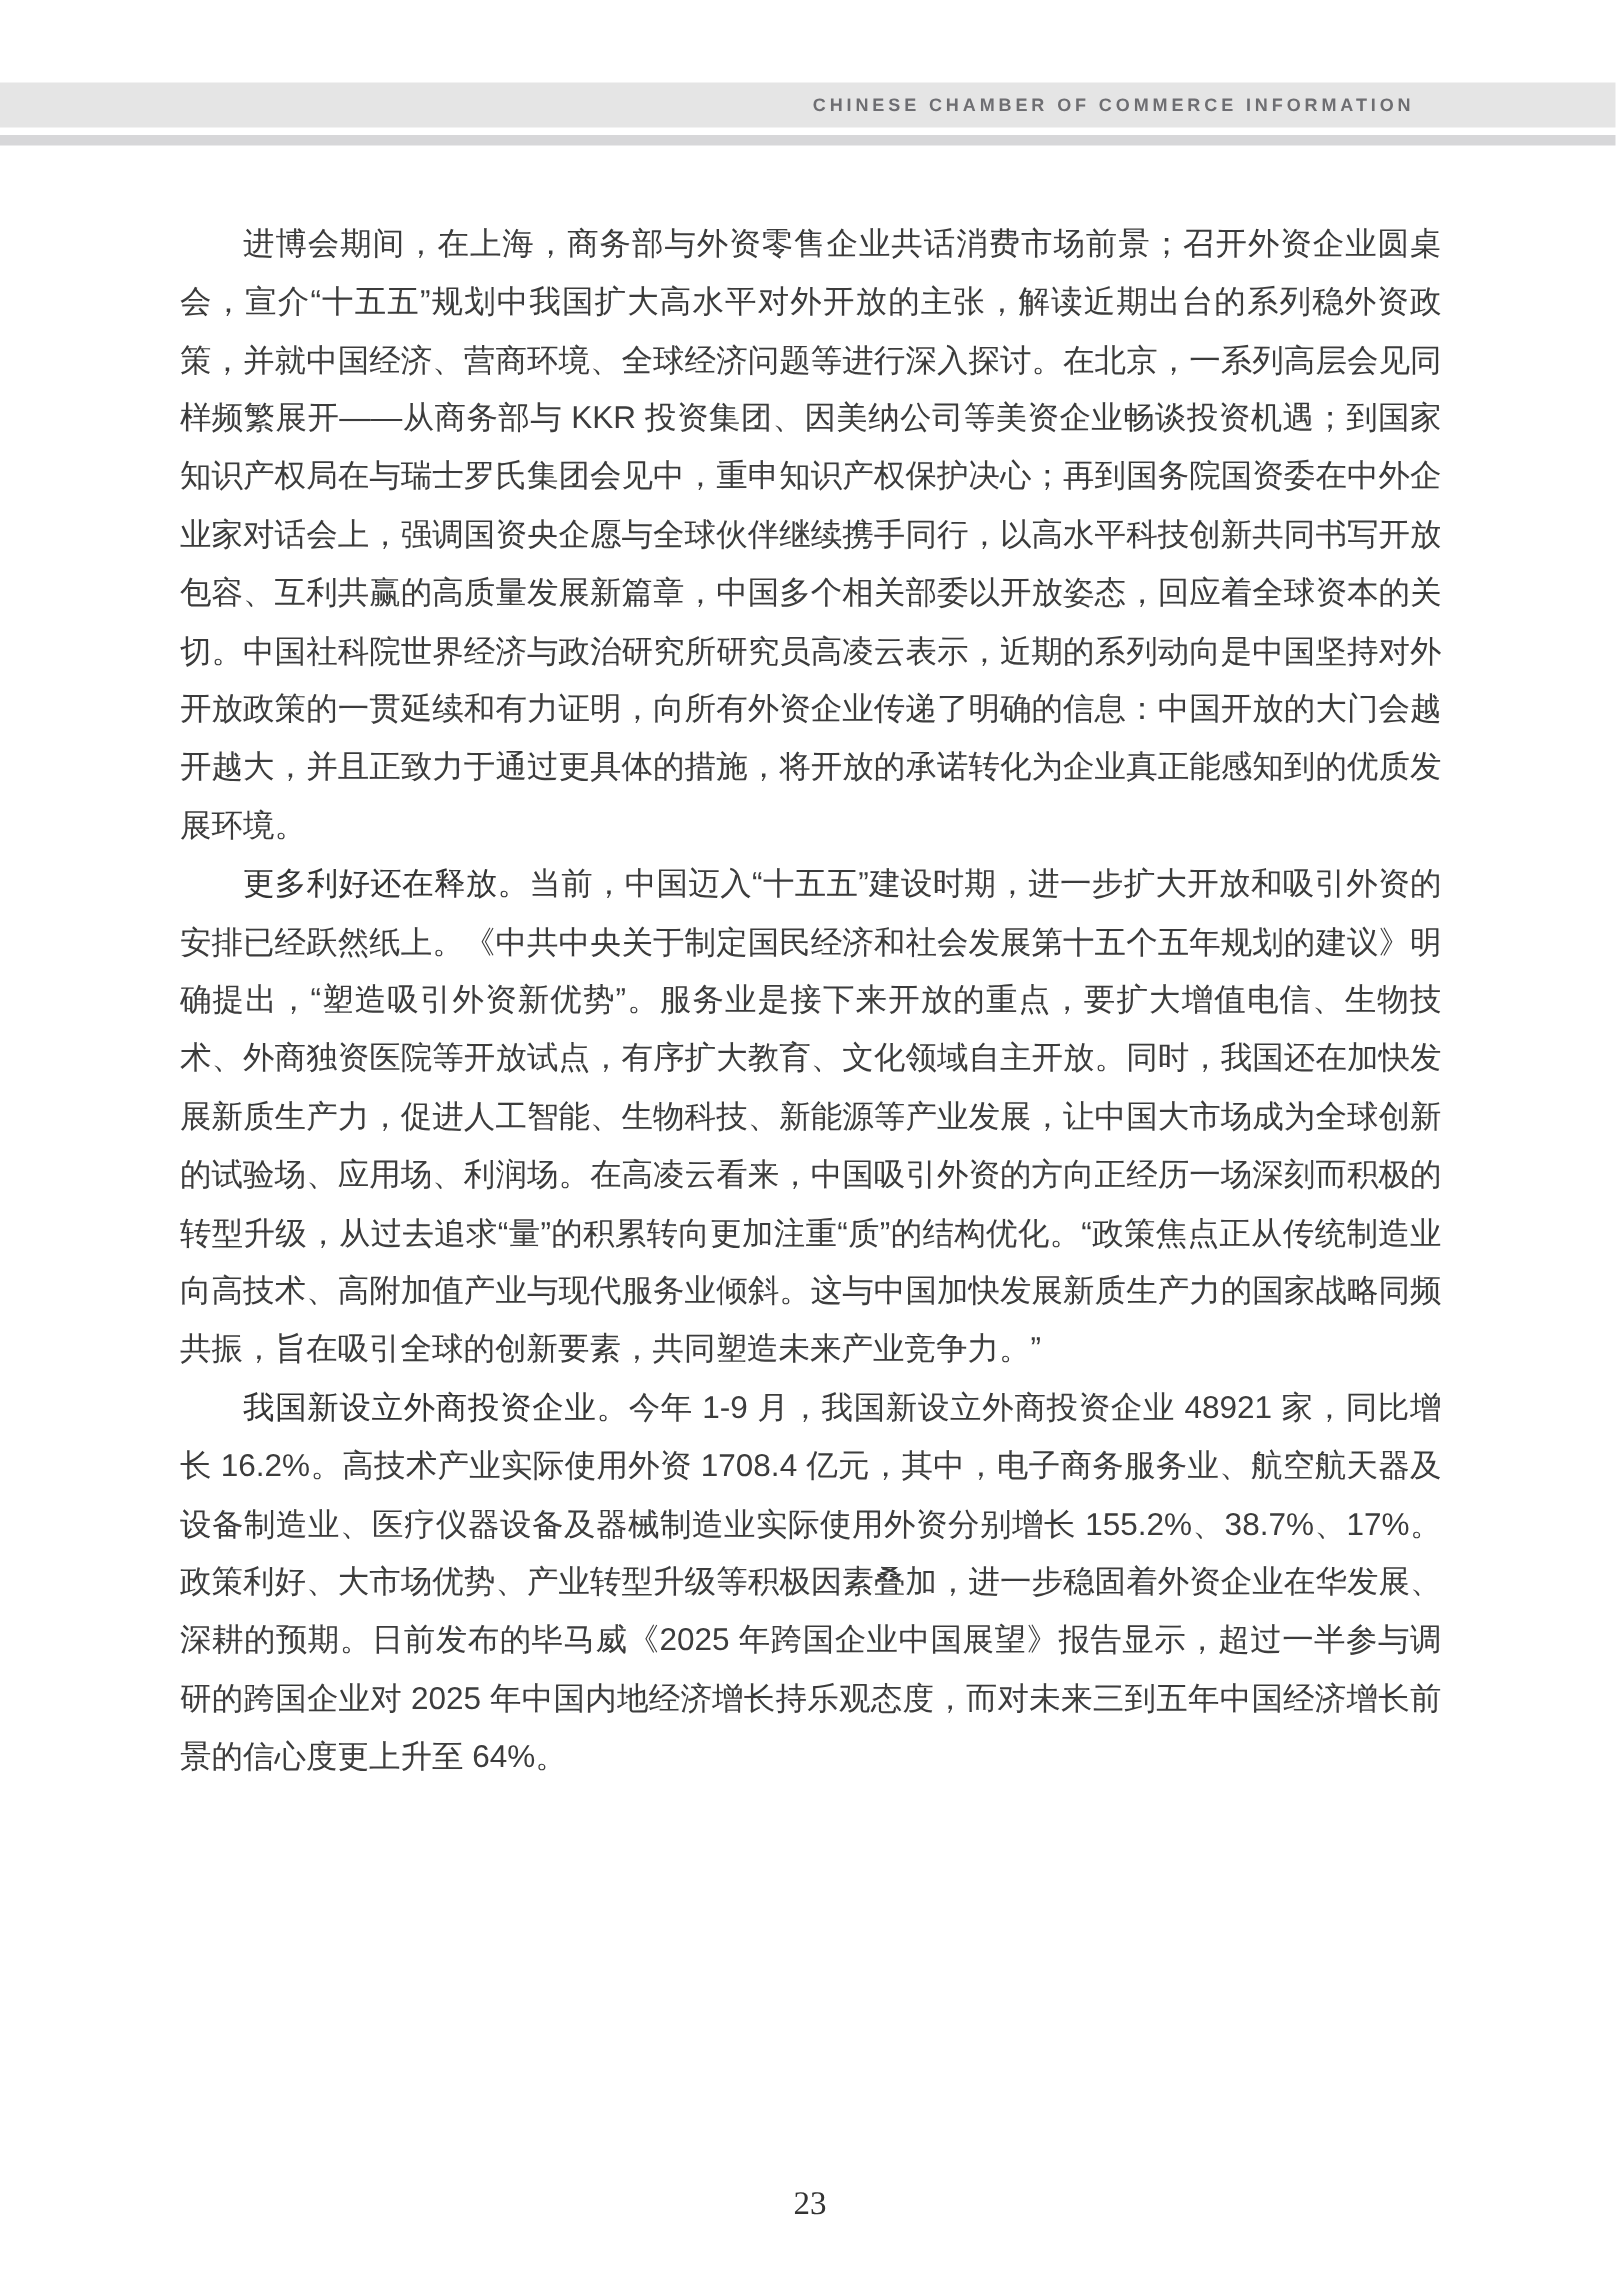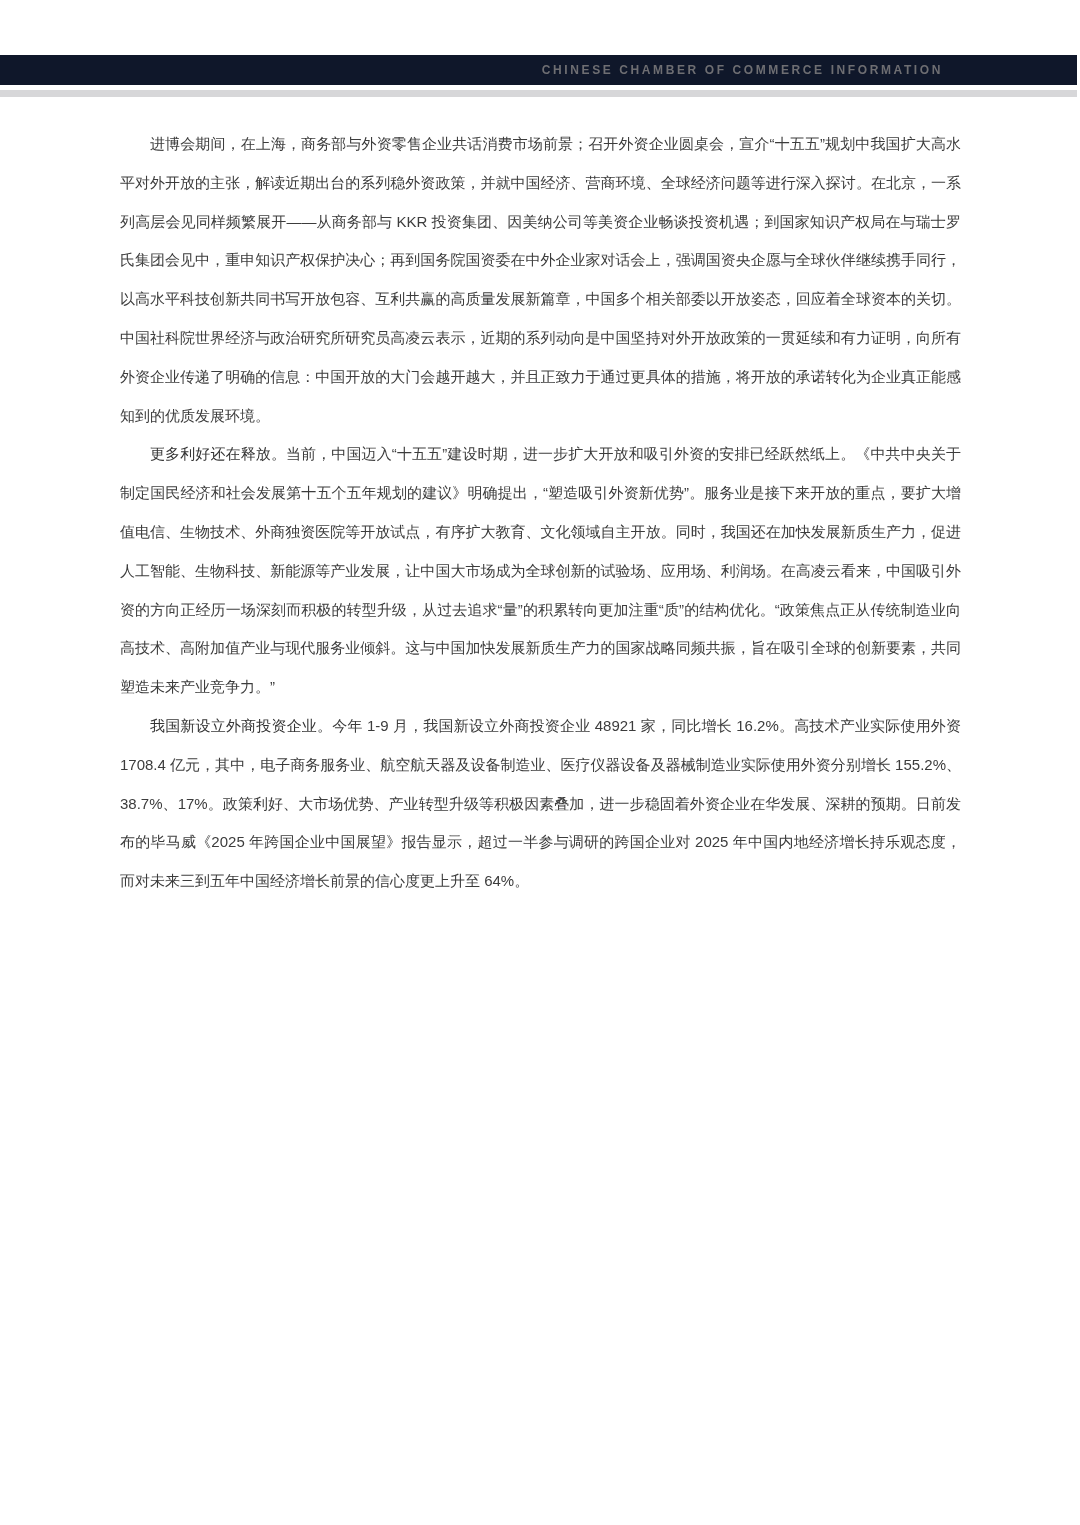--- a/index.html
+++ b/index.html
@@ -16,21 +16,21 @@
     inset: 0;
     background: #ffffff;
   }
   
   .header-bar-main {
     position: absolute;
     top: 55px;
     left: 0;
     width: 1077px;
     height: 30px;
-    background: #0f172a;
+    background: #e5e5e5;
     display: flex;
     align-items: center;
     justify-content: flex-end;
     padding-right: 134px;
     box-sizing: border-box;
   }
   .banner-text {
     font-size: 12px;
     font-weight: bold;
     letter-spacing: 2.6px;
@@ -41,24 +41,24 @@
     position: absolute;
     top: 90px;
     left: 0;
     width: 1077px;
     height: 7px;
     background: #d7d7d9;
   }
   
   .article {
     position: absolute;
-    top: 125px;
+    top: 144px;
     left: 120px;
     width: 841px;
-    font-size: 15px;
+    font-size: 21px;
     line-height: 38.8px;
     color: #3c3c3c;
     text-align: justify;
     text-justify: inter-character;
   }
   .article p {
     margin: 0;
     padding: 0;
     text-indent: 2em;
   }
@@ -91,14 +91,15 @@
     <span class="banner-text">CHINESE CHAMBER OF COMMERCE INFORMATION</span>
   </div>
   <div class="header-bar-thin"></div>
 
   <div class="article">
       <p>进博会期间，在上海，商务部与外资零售企业共话消费市场前景；召开外资企业圆桌会，宣介“十五五”规划中我国扩大高水平对外开放的主张，解读近期出台的系列稳外资政策，并就中国经济、营商环境、全球经济问题等进行深入探讨。在北京，一系列高层会见同样频繁展开——从商务部与 KKR 投资集团、因美纳公司等美资企业畅谈投资机遇；到国家知识产权局在与瑞士罗氏集团会见中，重申知识产权保护决心；再到国务院国资委在中外企业家对话会上，强调国资央企愿与全球伙伴继续携手同行，以高水平科技创新共同书写开放包容、互利共赢的高质量发展新篇章，中国多个相关部委以开放姿态，回应着全球资本的关切。中国社科院世界经济与政治研究所研究员高凌云表示，近期的系列动向是中国坚持对外开放政策的一贯延续和有力证明，向所有外资企业传递了明确的信息：中国开放的大门会越开越大，并且正致力于通过更具体的措施，将开放的承诺转化为企业真正能感知到的优质发展环境。</p>
       <p><strong>更多利好还在释放。</strong>当前，中国迈入“十五五”建设时期，进一步扩大开放和吸引外资的安排已经跃然纸上。《中共中央关于制定国民经济和社会发展第十五个五年规划的建议》明确提出，“塑造吸引外资新优势”。服务业是接下来开放的重点，要扩大增值电信、生物技术、外商独资医院等开放试点，有序扩大教育、文化领域自主开放。同时，我国还在加快发展新质生产力，促进人工智能、生物科技、新能源等产业发展，让中国大市场成为全球创新的试验场、应用场、利润场。在高凌云看来，中国吸引外资的方向正经历一场深刻而积极的转型升级，从过去追求“量”的积累转向更加注重“质”的结构优化。“政策焦点正从传统制造业向高技术、高附加值产业与现代服务业倾斜。这与中国加快发展新质生产力的国家战略同频共振，旨在吸引全球的创新要素，共同塑造未来产业竞争力。”</p>
       <p><strong>我国新设立外商投资企业。</strong>今年 1-9 月，我国新设立外商投资企业 48921 家，同比增长 16.2%。高技术产业实际使用外资 1708.4 亿元，其中，电子商务服务业、航空航天器及设备制造业、医疗仪器设备及器械制造业实际使用外资分别增长 155.2%、38.7%、17%。政策利好、大市场优势、产业转型升级等积极因素叠加，进一步稳固着外资企业在华发展、深耕的预期。日前发布的毕马威《2025 年跨国企业中国展望》报告显示，超过一半参与调研的跨国企业对 2025 年中国内地经济增长持乐观态度，而对未来三到五年中国经济增长前景的信心度更上升至 64%。</p>
     </div>
 
+  <div class="page-number">23</div>
 
 </div>
 
 </body></html>

